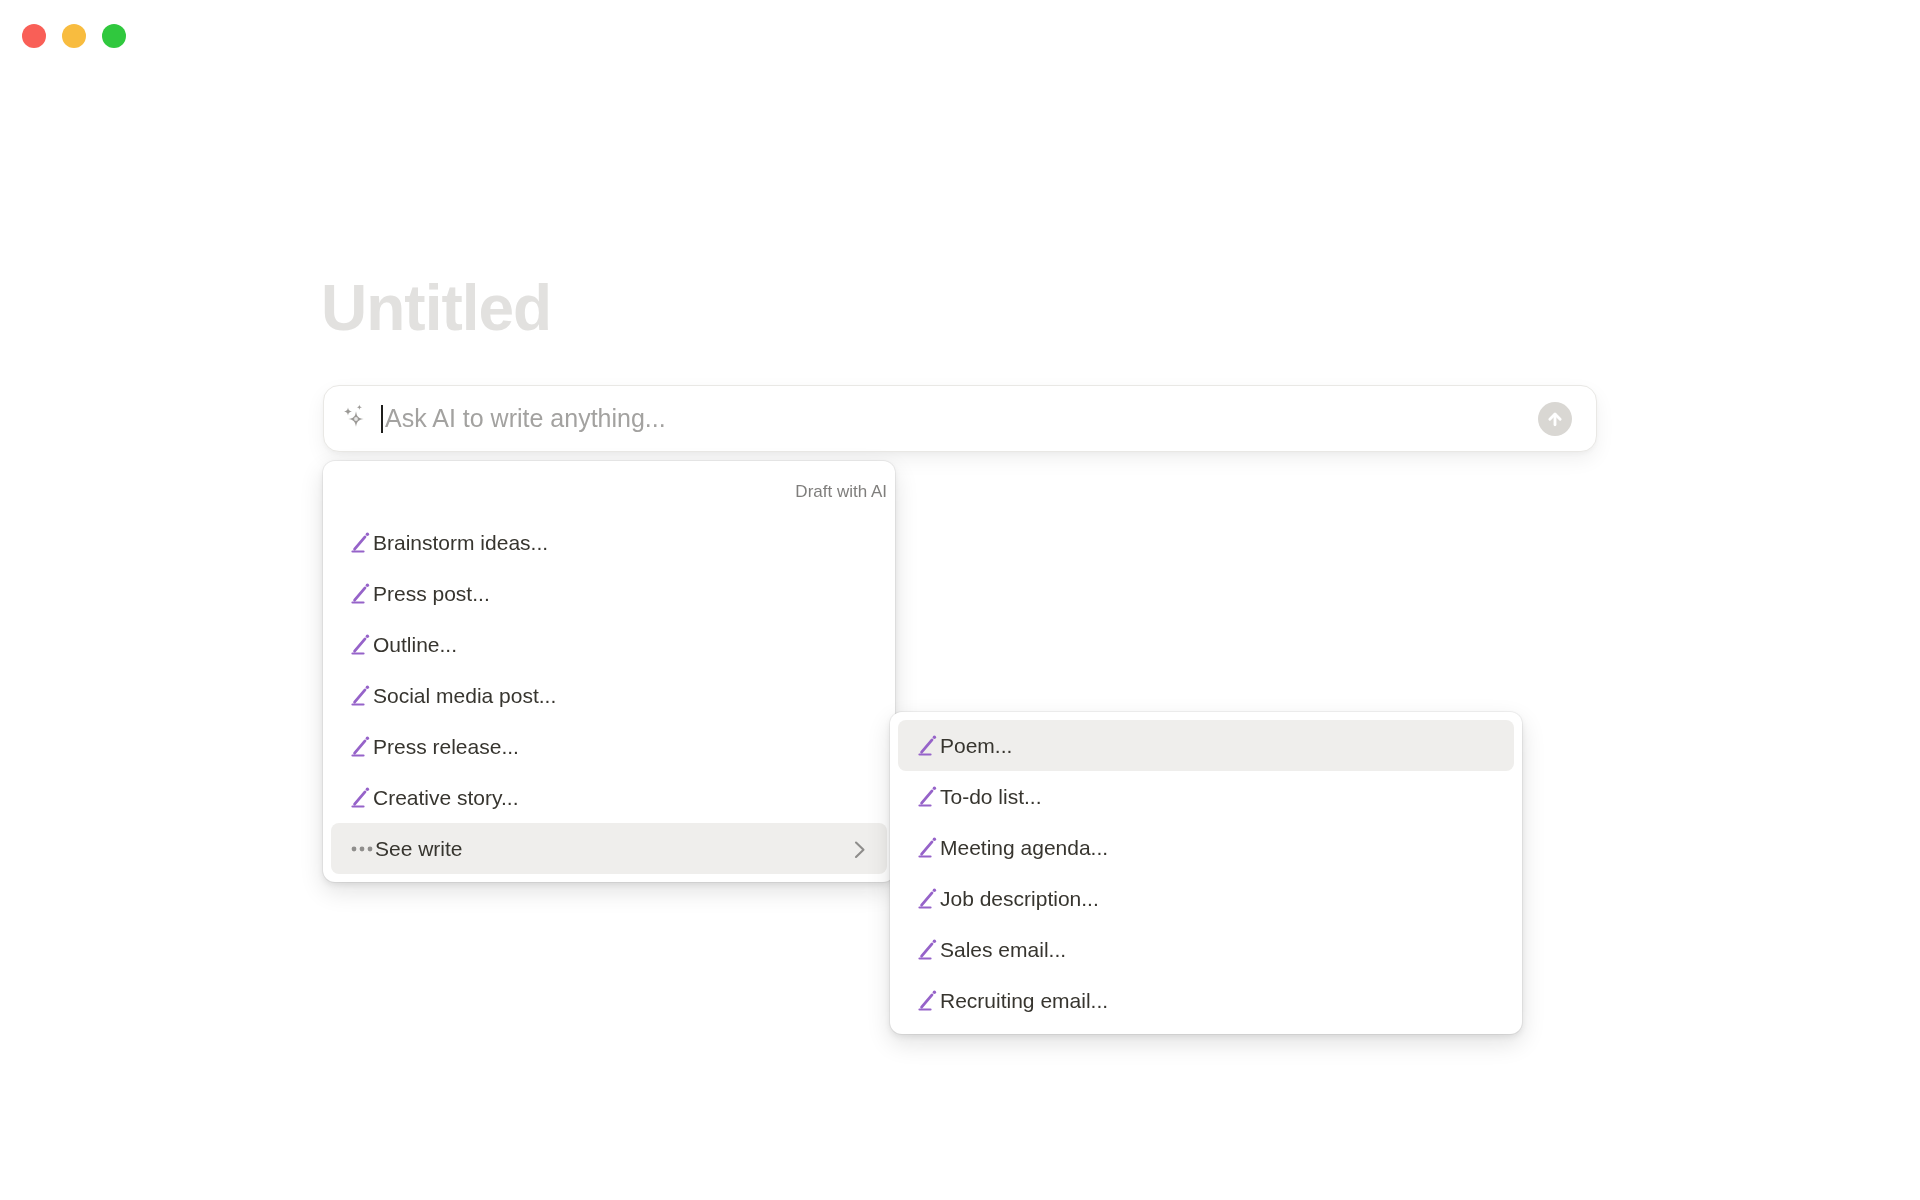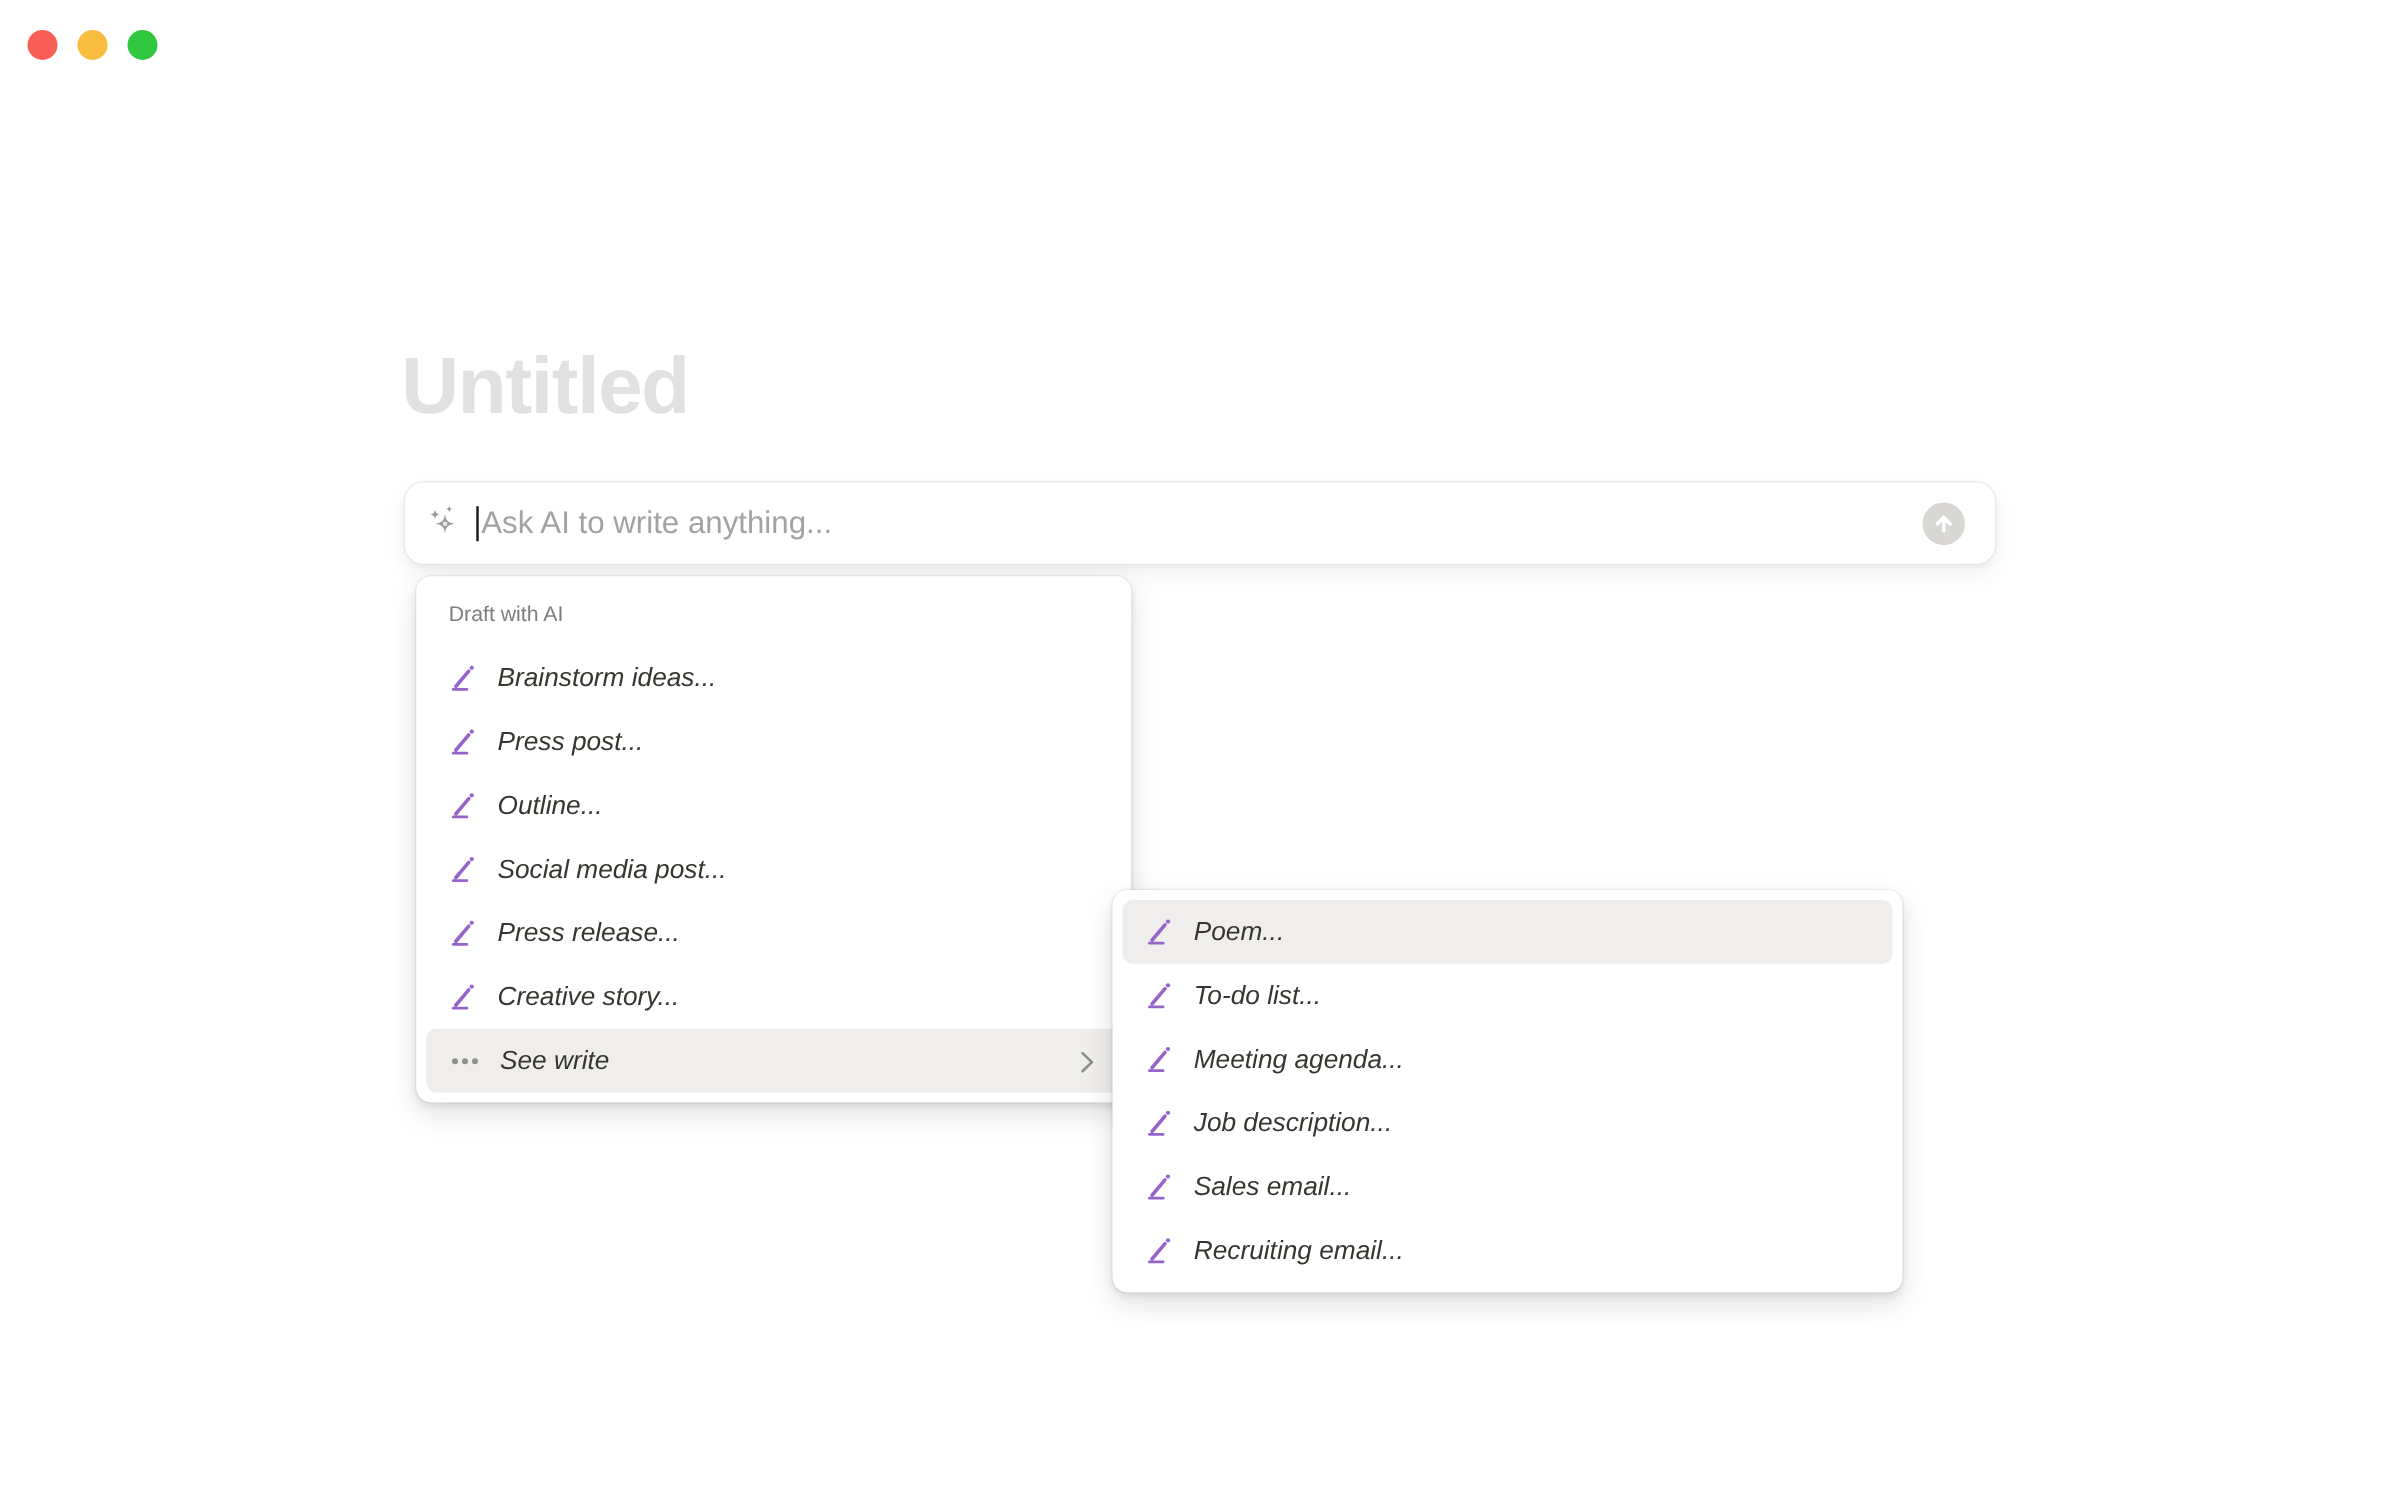--- a/index.html
+++ b/index.html
@@ -38,26 +38,26 @@
   .ai-placeholder{margin-left:2px;font-size:25px;color:var(--placeholder-gray);
     white-space:nowrap;pointer-events:none;}
   .submit-btn{margin-left:auto;width:34px;height:34px;border:none;border-radius:50%;
     background:var(--circle-btn);display:flex;align-items:center;justify-content:center;
     cursor:pointer;flex:0 0 auto;}
   .submit-btn svg{width:20px;height:20px;}
 
   
   .menu{position:absolute;background:#fff;border-radius:12px;padding:8px;
     box-shadow:0 0 0 1px rgba(15,15,15,.05),0 3px 6px rgba(15,15,15,.08),0 9px 24px rgba(15,15,15,.12);}
-  .draft-menu{left:333px;top:461px;width:572px;z-index:10;}
+  .draft-menu{left:323px;top:461px;width:572px;z-index:10;text-align:right;}
   .submenu{left:890px;top:712px;width:632px;z-index:20;}
   .menu-header{margin:12px 0 14px 18px;font-size:17px;line-height:22px;
     font-weight:500;color:var(--text-gray);}
   .menu-item{display:flex;align-items:center;height:51px;padding:0 16px 0 18px;
-    border-radius:8px;gap:15px;font-size:21px;color:var(--text-dark);cursor:pointer;font-style:italic;}
+    border-radius:8px;font-size:21px;color:var(--text-dark);cursor:pointer;}
   .menu-item.highlighted{background:var(--row-highlight);}
   .menu-item .label{white-space:nowrap;}
   .icon{flex:0 0 auto;}
   .pencil{width:24px;height:24px;color:var(--accent-purple);}
   .ellipsis{width:26px;height:26px;color:#8F8E8C;}
   .chevron-right{width:24px;height:24px;margin-left:auto;color:var(--icon-gray);}
 </style>
 </head>
 <body>
 

